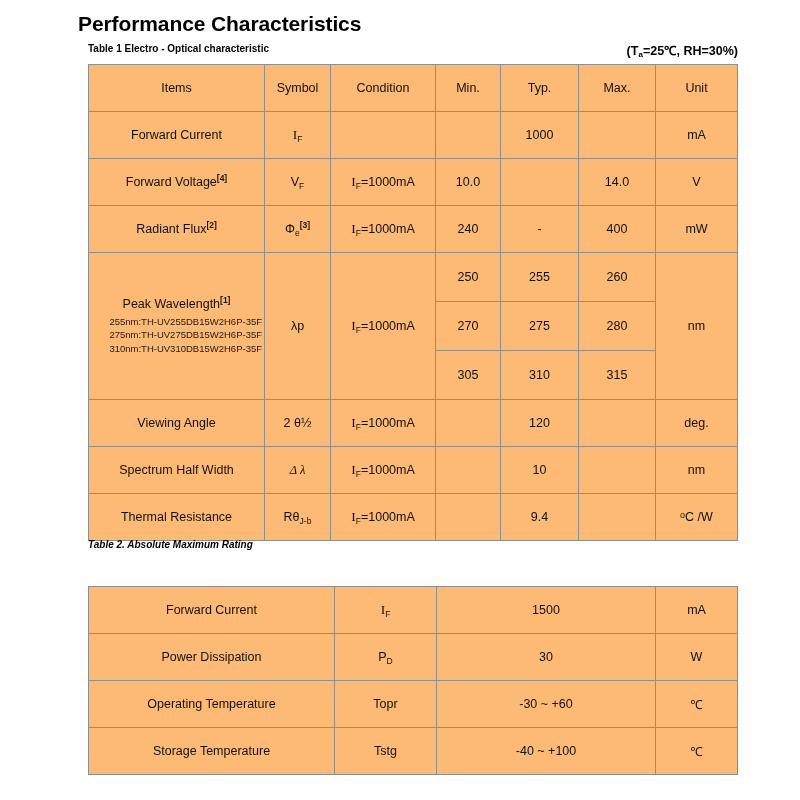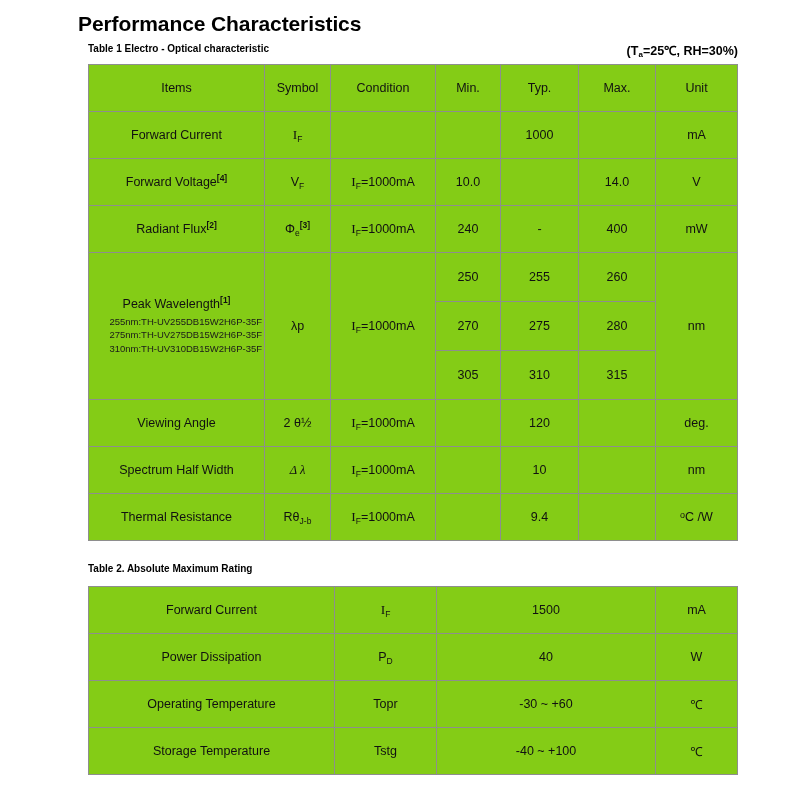--- a/index.html
+++ b/index.html
@@ -32,21 +32,21 @@
     letter-spacing: -0.1px;
     color: #000;
   }
   .table-caption {
     position: absolute;
     font-size: 10px;
     font-weight: bold;
     color: #000;
   }
   #caption1 { left: 88px; top: 43px; }
-  #caption2 { left: 88px; top: 563px; }
+  #caption2 { left: 88px; top: 539px; font-style: italic; }
 
   .test-conditions {
     position: absolute;
     right: 62px;
     top: 42px;
     font-size: 12.5px;
     font-weight: bold;
     color: #000;
     white-space: nowrap;
     margin-left: 8px;
@@ -56,21 +56,21 @@
     vertical-align: baseline;
     position: relative;
     top: 2px;
   }
 
   
   table.dsheet {
     position: absolute;
     border-collapse: collapse;
     table-layout: fixed;
-    background: #84cc16;
+    background: #fdba74;
   }
   table.dsheet td, table.dsheet th {
     border: 1px solid #8e8e8e;
     text-align: center;
     vertical-align: middle;
     font-weight: normal;
     font-size: 12.5px;
     color: #111;
     padding: 0 2px;
   }
@@ -290,21 +290,21 @@
     <tbody>
       <tr class="r-std">
         <td>Forward Current</td>
         <td><span class="sym"><span class="serif-i">I</span><span class="sb">F</span></span></td>
         <td>1500</td>
         <td>mA</td>
       </tr>
       <tr class="r-std">
         <td>Power Dissipation</td>
         <td><span class="sym"><span>P</span><span class="sb">D</span></span></td>
-        <td>40</td>
+        <td>30</td>
         <td>W</td>
       </tr>
       <tr class="r-std">
         <td>Operating Temperature</td>
         <td>Topr</td>
         <td>-30 ~ +60</td>
         <td>℃</td>
       </tr>
       <tr class="r-std">
         <td>Storage Temperature</td>

